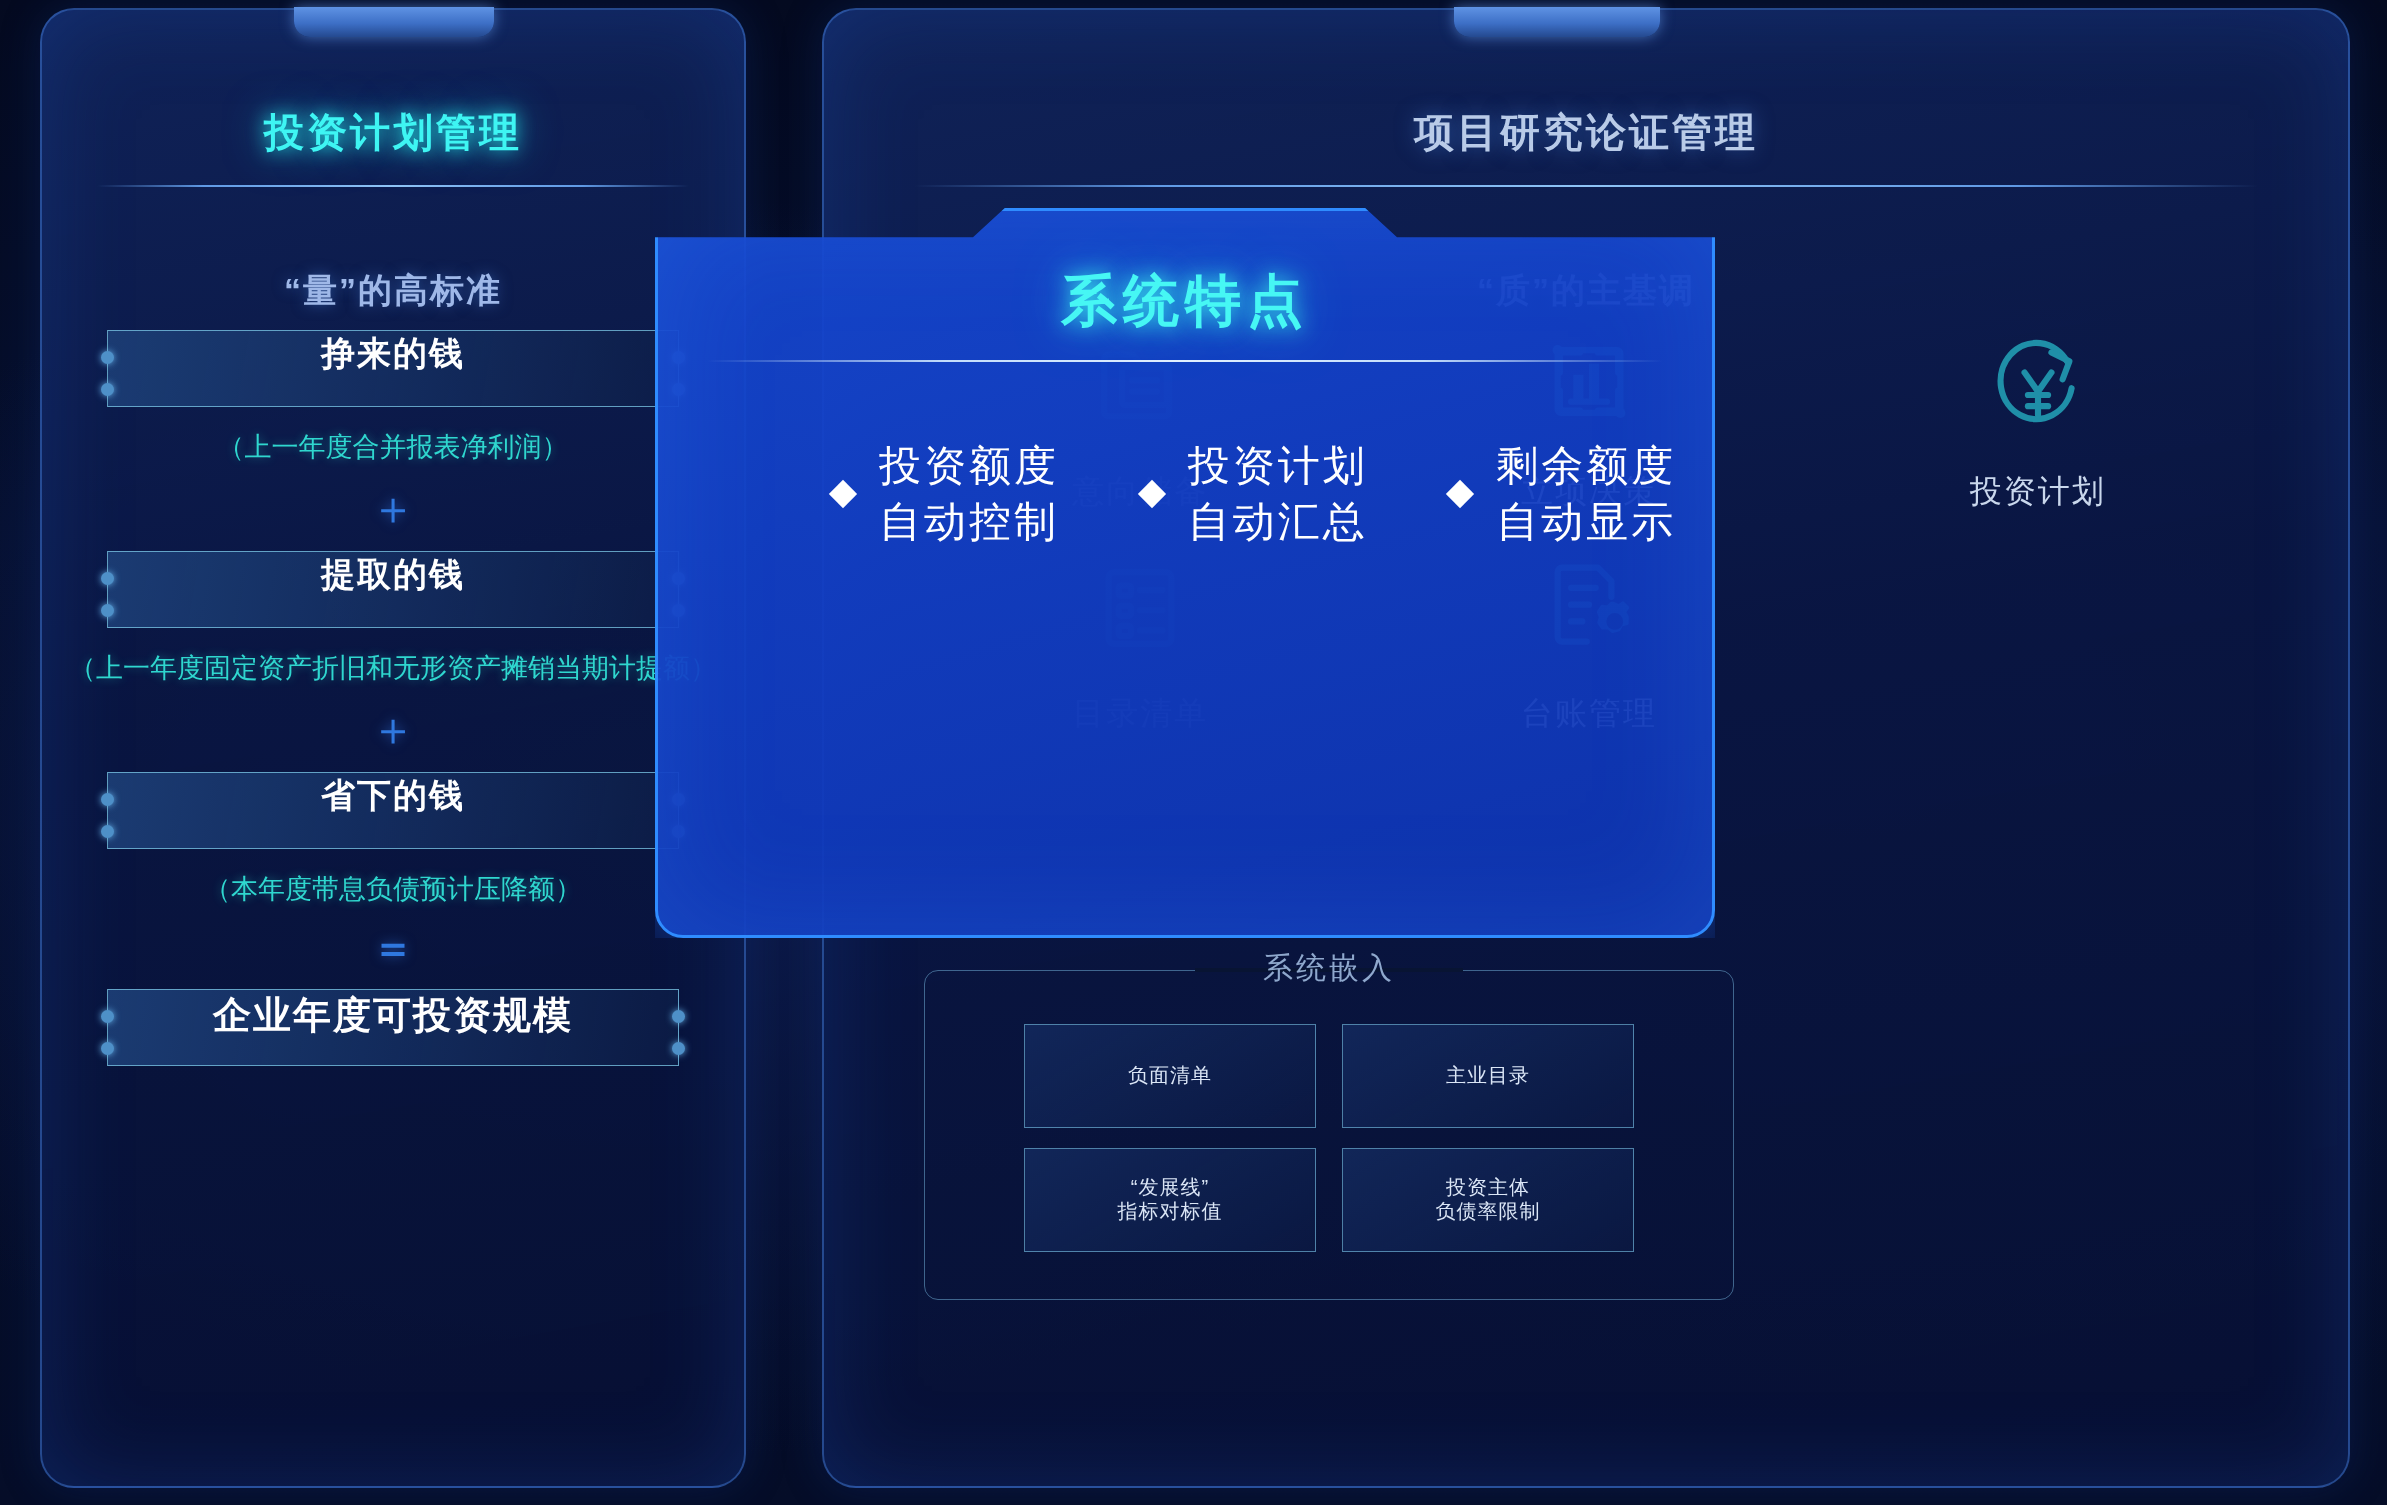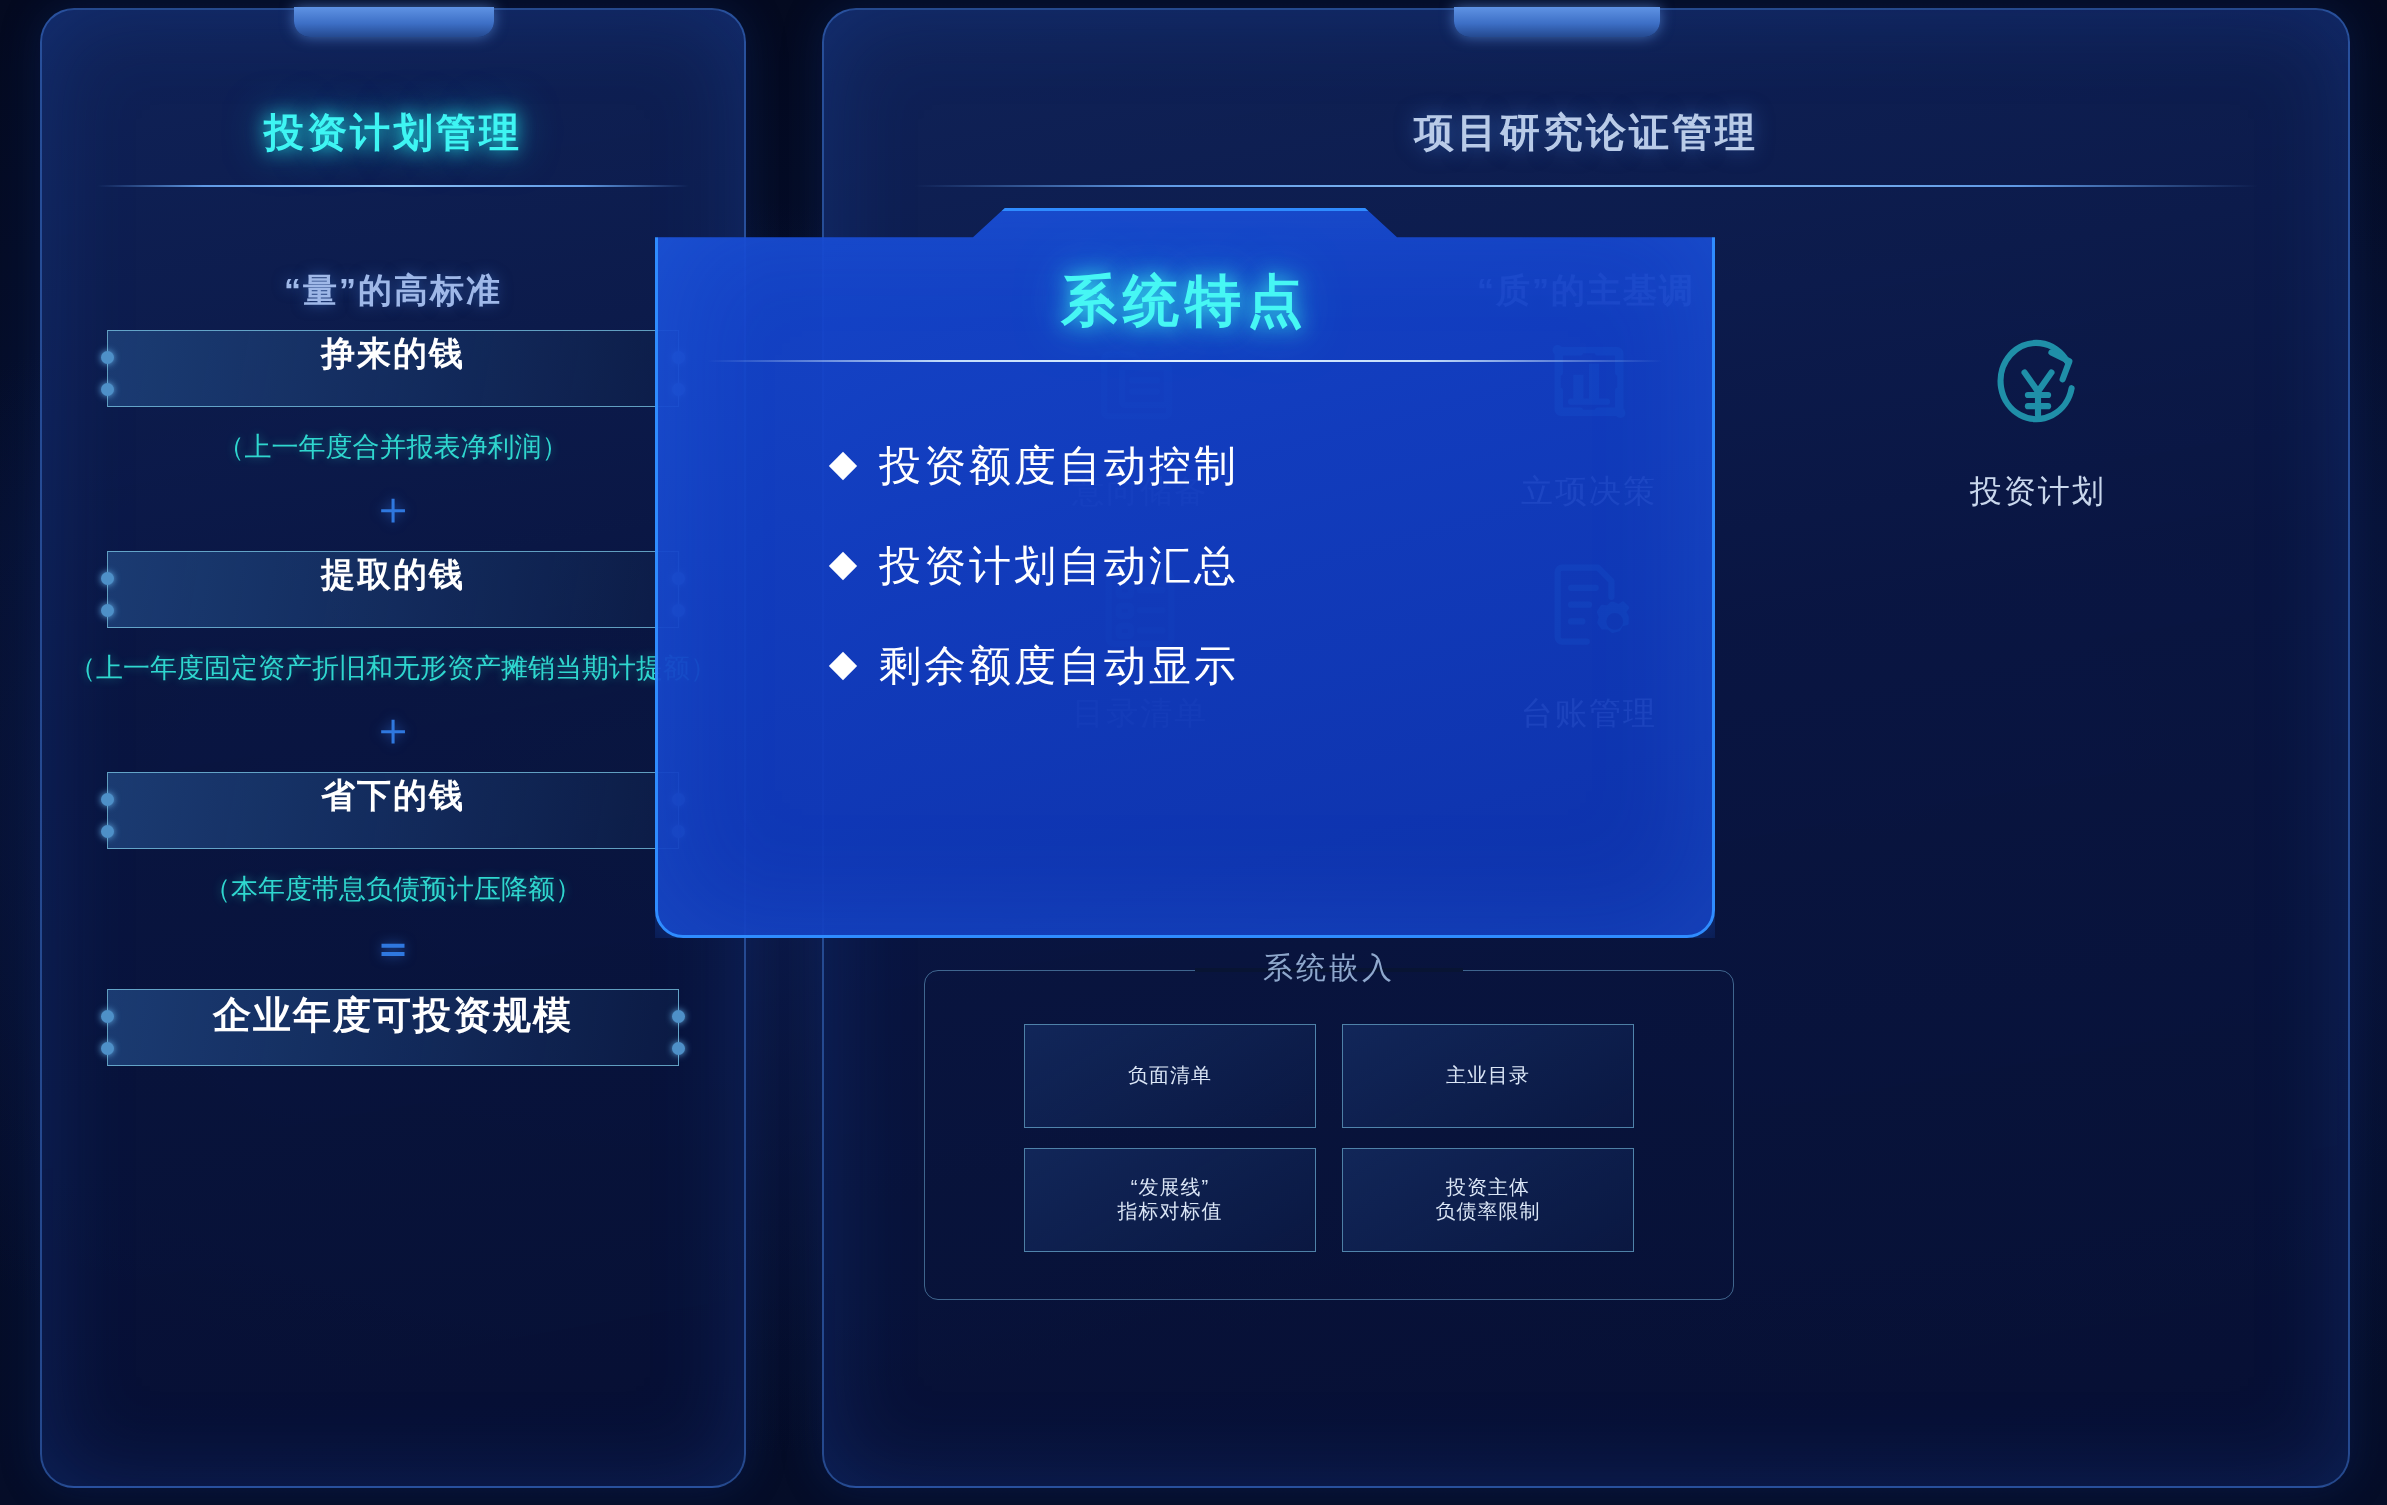--- a/index.html
+++ b/index.html
@@ -288,21 +288,21 @@
     left: 52px; right: 52px;
     top: 152px;
     height: 2px;
     background: linear-gradient(90deg, rgba(160,210,255,0) 0%, rgba(205,230,255,.95) 25%, rgba(225,240,255,1) 50%, rgba(205,230,255,.95) 75%, rgba(160,210,255,0) 100%);
   }
   #overlay-list {
     position: absolute;
     left: 178px;
     top: 230px;
     display: flex;
-    flex-direction: column;
+    flex-direction: row;
     gap: 44px;
   }
   .ov-item {
     display: flex;
     align-items: center;
     gap: 26px;
   }
   .ov-diamond {
     width: 20px; height: 20px;
     background: #ffffff;

